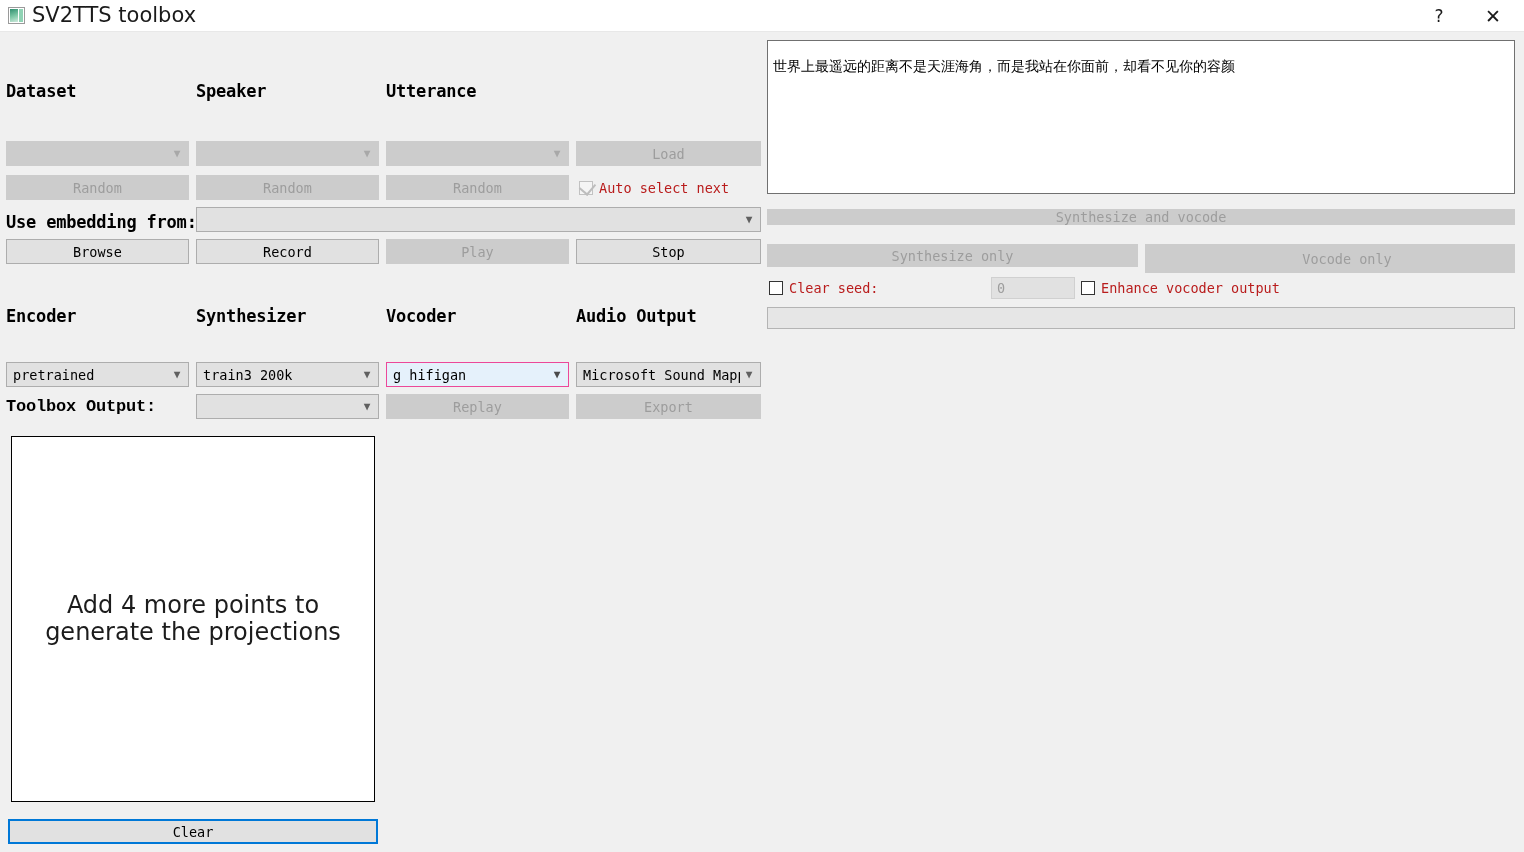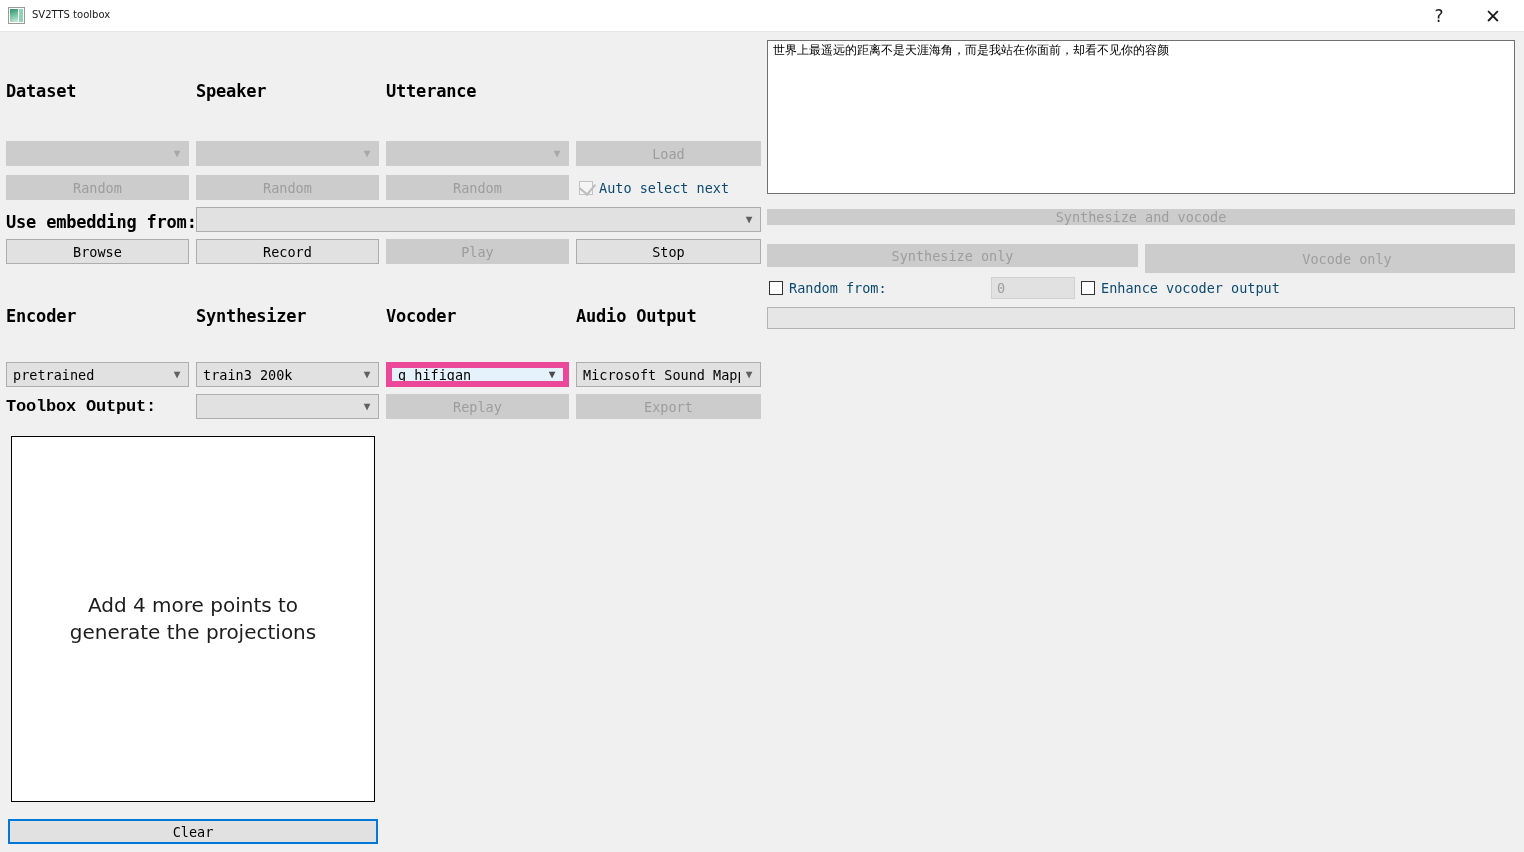--- a/index.html
+++ b/index.html
@@ -33,21 +33,21 @@
     position: absolute; left: 1px; top: 1px; width: 8px; height: 13px;
     background: linear-gradient(160deg, #2f8f6f 0%, #7fc9a7 55%, #cfe9dd 100%);
   }
   #title-icon .g2 {
     position: absolute; left: 10px; top: 1px; width: 4px; height: 13px;
     background: #8fd3b4;
   }
   #title-text {
     position: absolute; left: 32px; top: 5px;
     font-family: "DejaVu Sans", "Liberation Sans", sans-serif;
-    font-size: 10px; color: #1a1a1a; line-height: 20px;
+    font-size: 21px; color: #1a1a1a; line-height: 20px;
     white-space: nowrap;
   }
   .tb-btn {
     position: absolute; top: 0; height: 31px; width: 46px;
     display: flex; align-items: center; justify-content: center;
     font-family: "DejaVu Sans", "Liberation Sans", sans-serif;
     font-size: 17px; color: #1a1a1a;
     cursor: default;
   }
   #help-btn { right: 62px; }
@@ -85,21 +85,21 @@
   }
   .combo.enabled .arrow { color: #606060; }
   .combo.disabled {
     background: #cccccc;
     border: 1px solid #cccccc;
     color: #9d9d9d;
   }
   .combo.disabled .arrow { color: #a8a8a8; }
   .combo.focused {
     background: #e5f1fb;
-    border: 6px solid #ec4899;
+    border: 1px solid #ec4899;
     color: #000000;
   }
   .combo.focused .arrow { color: #4a4a4a; }
 
   .btn {
     position: absolute;
     box-sizing: border-box;
     height: 25px;
     display: flex; align-items: center; justify-content: center;
     font-family: "DejaVu Sans Mono", "Liberation Mono", monospace;
@@ -146,33 +146,33 @@
     background: #f5f5f5;
   }
   .chk .tick {
     position: absolute; left: 2px; top: -2px;
     width: 9px; height: 12px;
     border-right: 2px solid #bdbdbd;
     border-bottom: 2px solid #bdbdbd;
     transform: rotate(40deg);
   }
   .chk.dis { color: #9d9d9d; }
-  .chk.on, .chk.off { color: #0c4a6e; }
+  .chk.on, .chk.off { color: #b91c1c; }
 
   
   #text-input {
     position: absolute;
     left: 767px; top: 40px;
     width: 748px; height: 154px;
     box-sizing: border-box;
     background: #ffffff;
     border: 1px solid #707070;
-    padding: 0 5px;
+    padding: 16px 5px;
     font-family: Liberation Mono, monospace;
-    font-size: 12px;
+    font-size: 14px;
     color: #000000;
     line-height: 20px;
     overflow: hidden;
   }
 
   
   #seed-spin {
     position: absolute;
     left: 991px; top: 277px;
     width: 84px; height: 22px;
@@ -211,21 +211,21 @@
     position: absolute;
     left: 11px; top: 436px;
     width: 364px; height: 366px;
     box-sizing: border-box;
     background: #ffffff;
     border: 1px solid #000000;
     display: flex; align-items: center; justify-content: center;
   }
   #projection-msg {
     font-family: "DejaVu Sans", "Liberation Sans", sans-serif;
-    font-size: 20px;
+    font-size: 24px;
     color: #1c1c1c;
     text-align: center;
     line-height: 27px;
     white-space: pre-line;
   }
 </style>
 </head>
 <body>
 
 <div id="app">
@@ -316,21 +316,21 @@
   <div class="btn focused" style="left:8px; top:819px; width:370px; height:25px;">Clear</div>
 
   <div id="text-input">世界上最遥远的距离不是天涯海角，而是我站在你面前，却看不见你的容颜</div>
 
   <div class="btn disabled" style="left:767px; top:209px; width:748px; height:16px;text-align:right;">Synthesize and vocode</div>
   <div class="btn disabled" style="left:767px; top:244px; width:371px; height:23px;">Synthesize only</div>
   <div class="btn disabled" style="left:1145px; top:244px; width:370px; height:29px;padding-left:34px;">Vocode only</div>
 
   <div class="chk off" style="left:769px; top:280px;">
     <span class="box"></span>
-    <span>Random from:</span>
+    <span>Clear seed:</span>
   </div>
   <div id="seed-spin">0</div>
   <div class="chk off" style="left:1081px; top:280px;">
     <span class="box"></span>
     <span>Enhance vocoder output</span>
   </div>
 
   <div id="progress-bar"></div>
 
 

